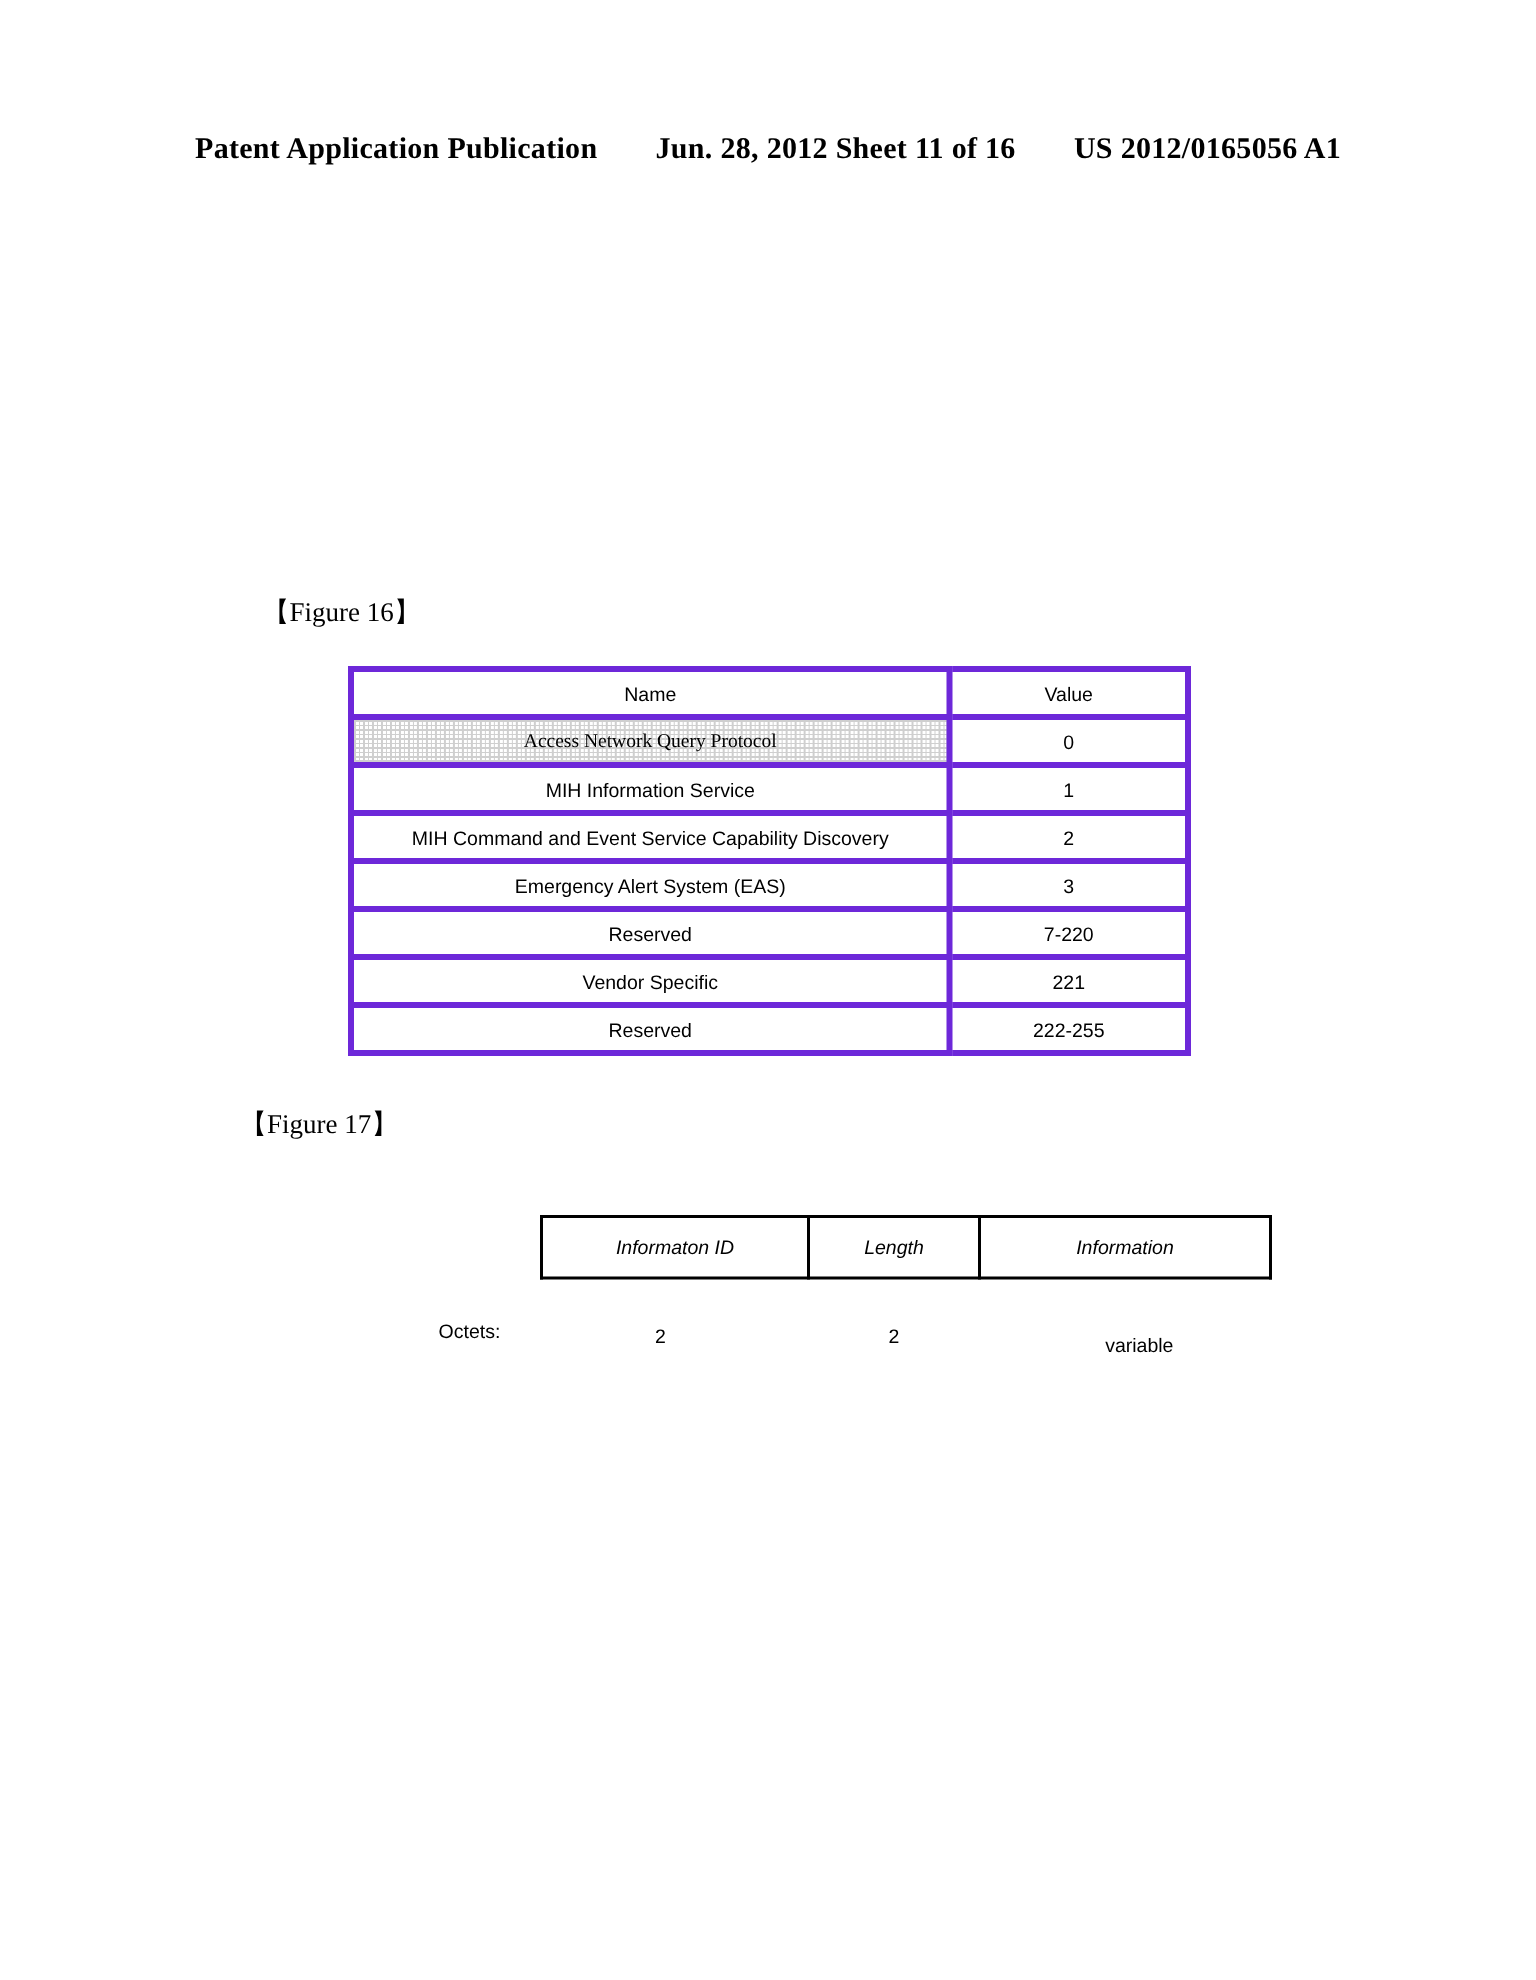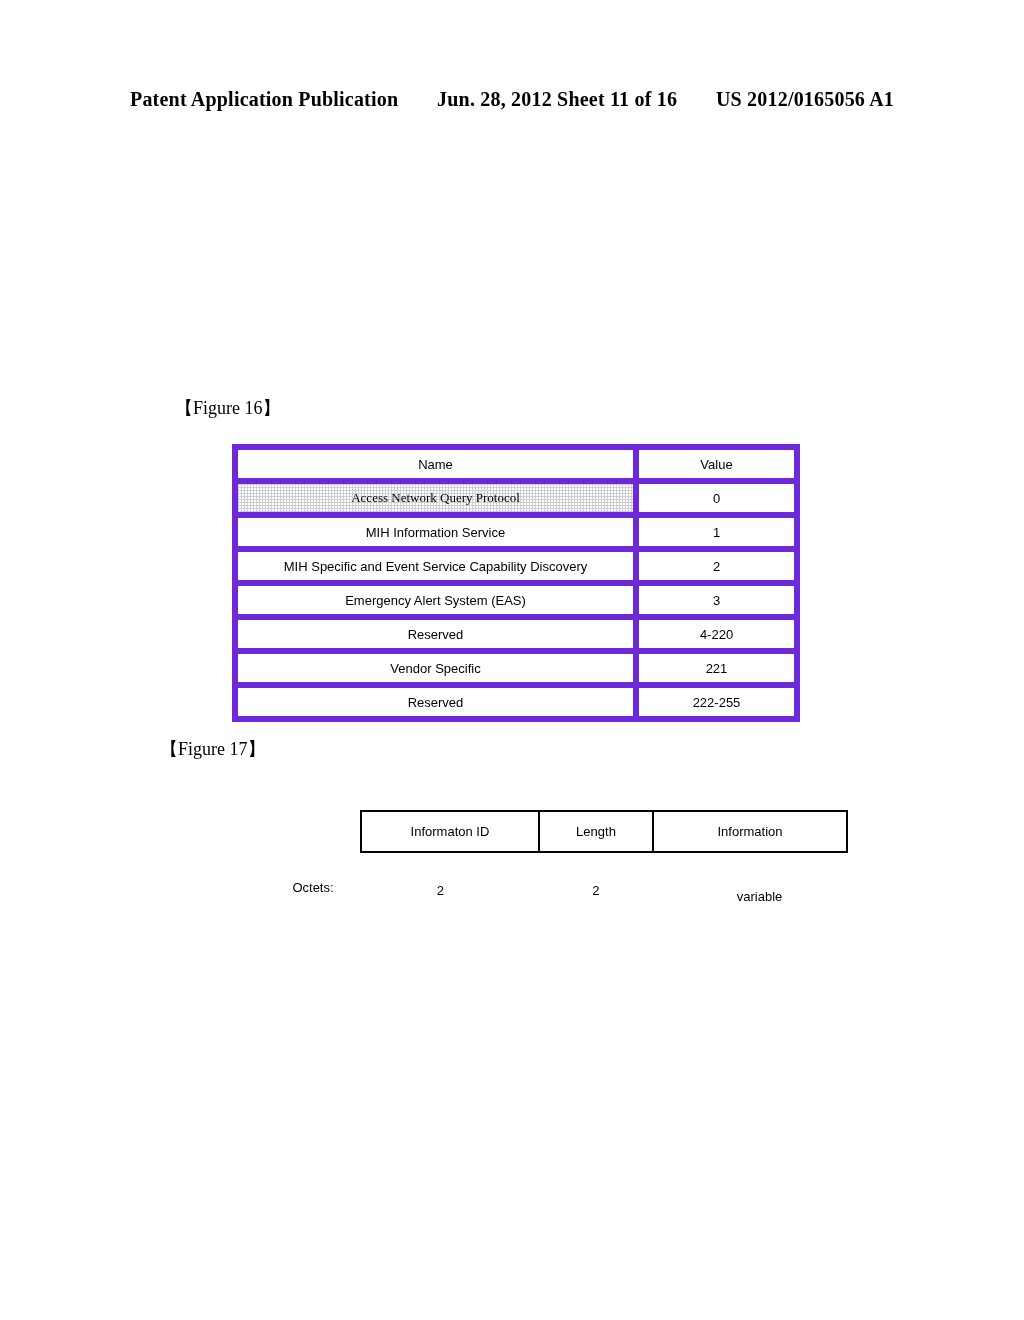--- a/index.html
+++ b/index.html
@@ -38,21 +38,21 @@
   
   .fig16-table {
     position: absolute;
     left: 232px;
     top: 444px;
     border-collapse: collapse;
     font-family: Arial, Helvetica, sans-serif;
     font-size: 13px;
   }
   .fig16-table td, .fig16-table th {
-    border: 6px solid #6d28d9;
+    border: 4px solid #6d28d9;
     text-align: center;
     padding: 6px 10px;
     height: 16px;
     vertical-align: middle;
   }
   .fig16-table th {
     font-weight: normal;
     background: #fff;
   }
   .fig16-table .col-name { width: 375px; }
@@ -122,50 +122,50 @@
   </tr>
   <tr>
     <td class="col-name hatched">Access Network Query Protocol</td>
     <td class="col-value">0</td>
   </tr>
   <tr>
     <td class="col-name">MIH Information Service</td>
     <td class="col-value">1</td>
   </tr>
   <tr>
-    <td class="col-name">MIH Specific and Event Service Capability Discovery</td>
+    <td class="col-name">MIH Command and Event Service Capability Discovery</td>
     <td class="col-value">2</td>
   </tr>
   <tr>
     <td class="col-name">Emergency Alert System (EAS)</td>
     <td class="col-value">3</td>
   </tr>
   <tr>
     <td class="col-name">Reserved</td>
-    <td class="col-value">4-220</td>
+    <td class="col-value">7-220</td>
   </tr>
   <tr>
     <td class="col-name">Vendor Specific</td>
     <td class="col-value">221</td>
   </tr>
   <tr>
     <td class="col-name">Reserved</td>
     <td class="col-value">222-255</td>
   </tr>
 </tbody>
   </table>
 
 <div class="figure-label fig17-label">【Figure 17】</div>
 
 <div class="fig17-wrap">
   <table style="border-collapse:collapse;">
     <tbody>
         <tr>
       <td style="border:none;width:50px;"></td>
-      <td style="border:none;padding:16px;">
+      <td style="border:none;padding:16px;font-style:italic;">
         <table class="fig17-table">
           <tbody>
                 <tr>
             <td class="fig17-c1">Informaton ID</td>
             <td class="fig17-c2">Length</td>
             <td class="fig17-c3">Information</td>
           </tr>
         </tbody>
             </table>
       </td>

